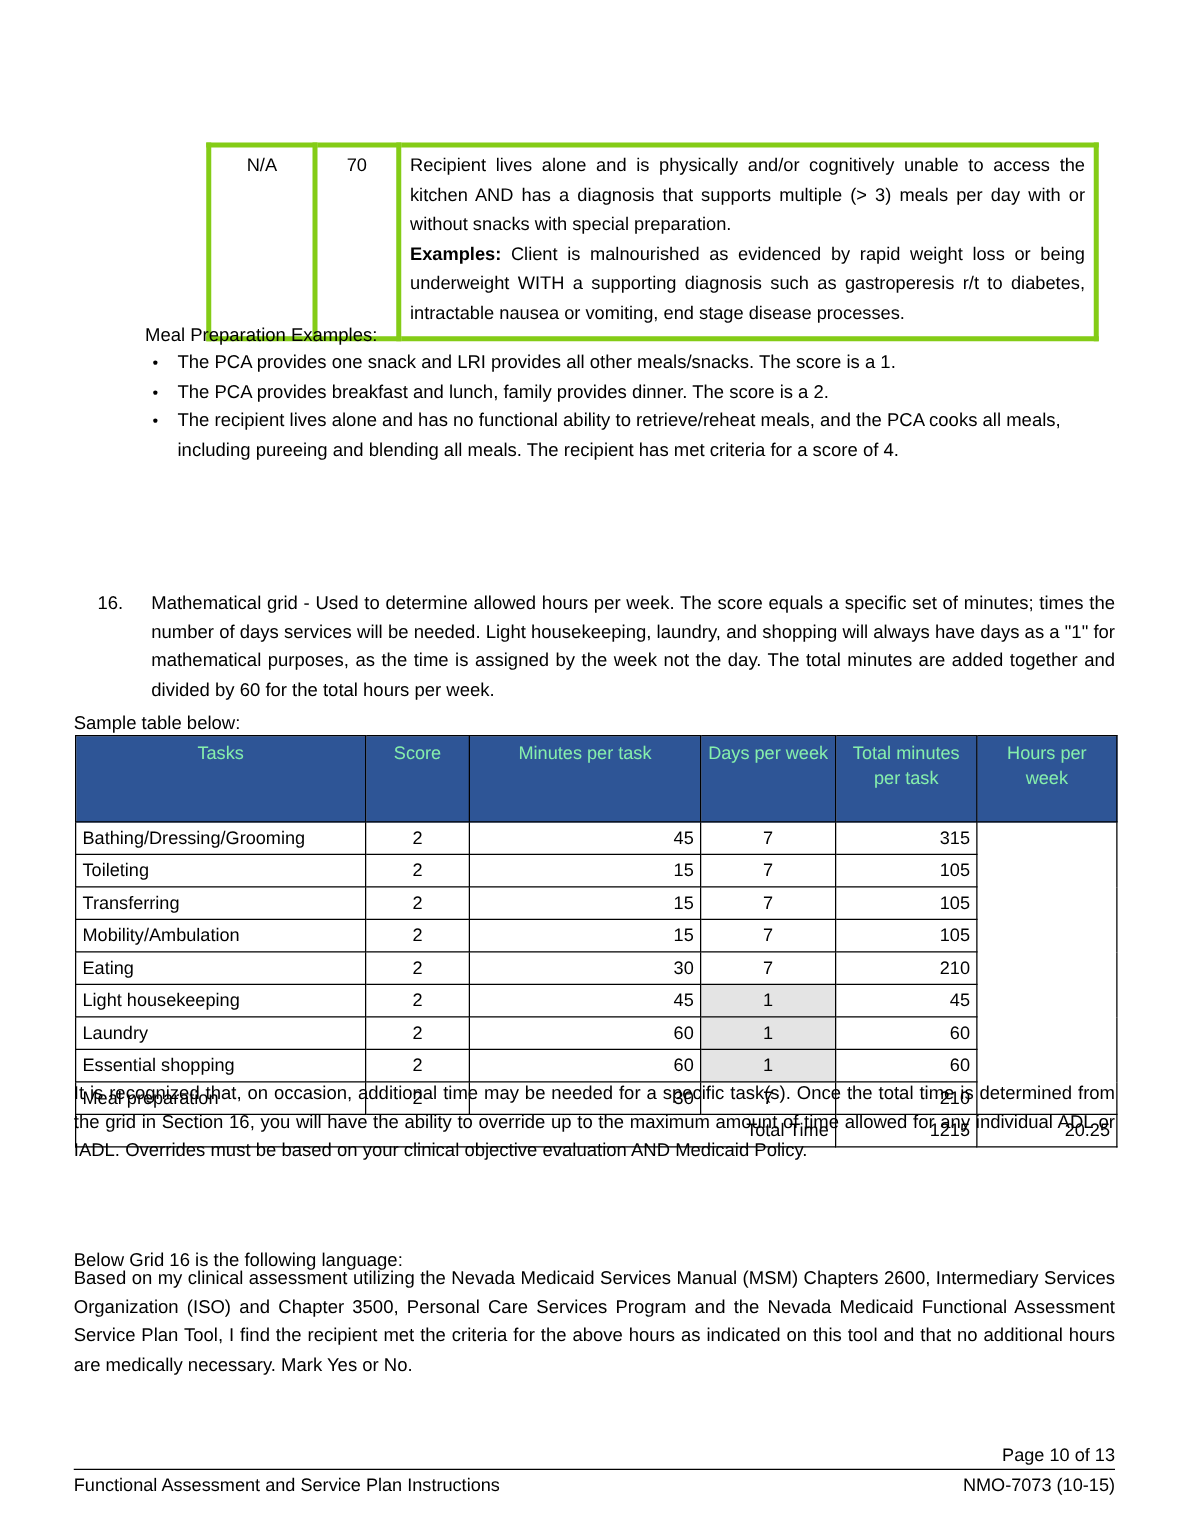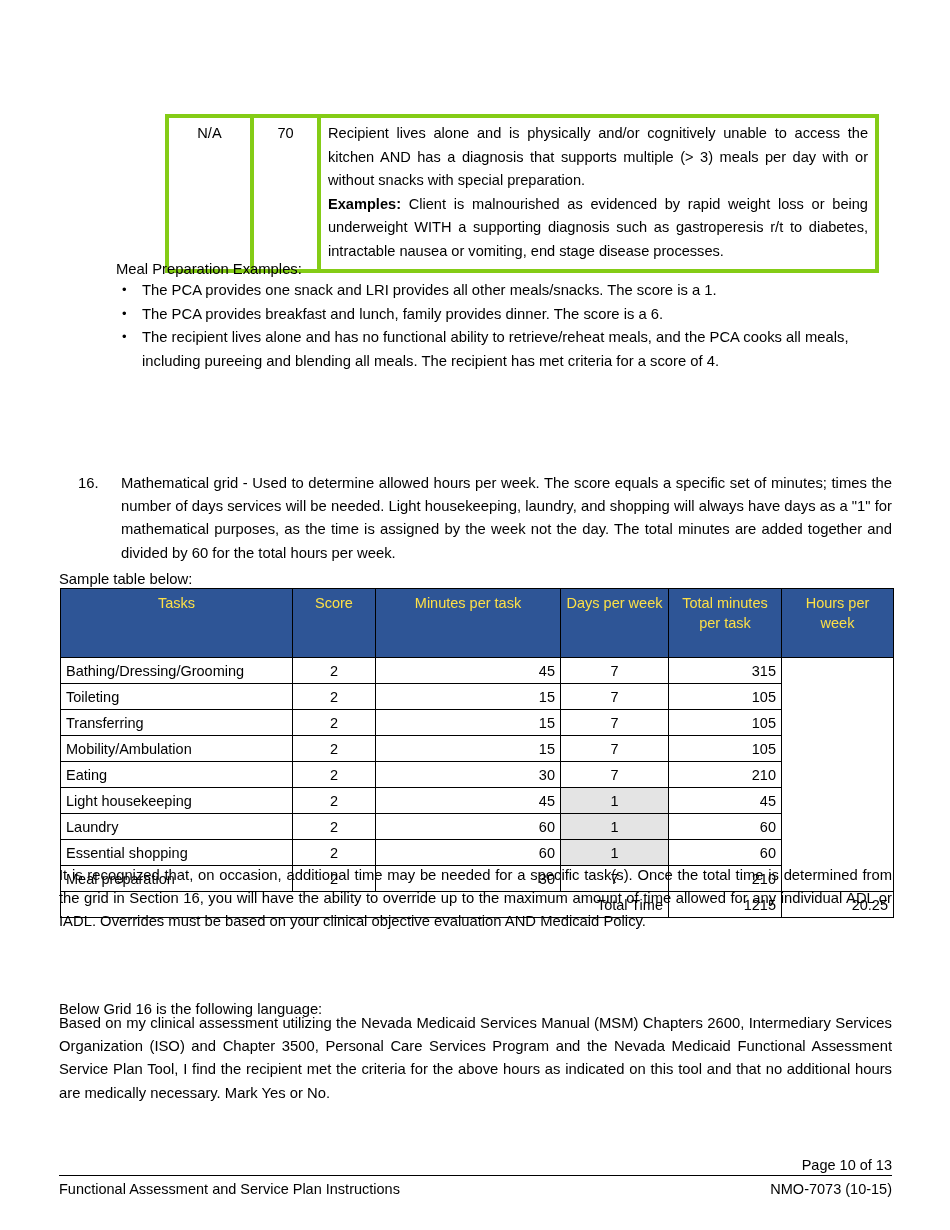--- a/index.html
+++ b/index.html
@@ -129,21 +129,21 @@
   }
   table.grid th, table.grid td {
     border: 1px solid #000000;
     font-size: 14.5px;
     line-height: 20px;
     padding: 2px 5px;
     font-weight: normal;
   }
   table.grid thead th {
     background: #2E5596;
-    color: #fde047;
+    color: #86efac;
     text-align: center;
     vertical-align: top;
     height: 62px;
     padding-top: 4px;
     border-color: #000000;
   }
   table.grid tbody td { height: 21px; }
   td.c-task   { text-align: left;  padding-left: 7px; }
   td.c-score  { text-align: center; }
   td.c-min    { text-align: right; padding-right: 7px; }
@@ -210,21 +210,21 @@
           <b>Examples:</b>
           <span>Client is malnourished as evidenced by rapid weight loss or being underweight WITH a supporting diagnosis such as gastroperesis r/t to diabetes, intractable nausea or vomiting, end stage disease processes.</span>
         </td>
       </tr>
     </tbody>
   </table>
 
   <div class="examples-head">Meal Preparation Examples:</div>
   <ul class="examples">
     <li>The PCA provides one snack and LRI provides all other meals/snacks. The score is a 1.</li>
-    <li>The PCA provides breakfast and lunch, family provides dinner. The score is a 6.</li>
+    <li>The PCA provides breakfast and lunch, family provides dinner. The score is a 2.</li>
     <li>The recipient lives alone and has no functional ability to retrieve/reheat meals, and the PCA cooks all meals, including pureeing and blending all meals. The recipient has met criteria for a score of 4.</li>
   </ul>
 
   <div class="num-item">
     <span class="num">16.</span>
     <div class="num-body">Mathematical grid - Used to determine allowed hours per week. The score equals a specific set of minutes; times the number of days services will be needed. Light housekeeping, laundry, and shopping will always have days as a "1" for mathematical purposes, as the time is assigned by the week not the day. The total minutes are added together and divided by 60 for the total hours per week.</div>
   </div>
 
   <div class="sample-label">Sample table below:</div>
 

